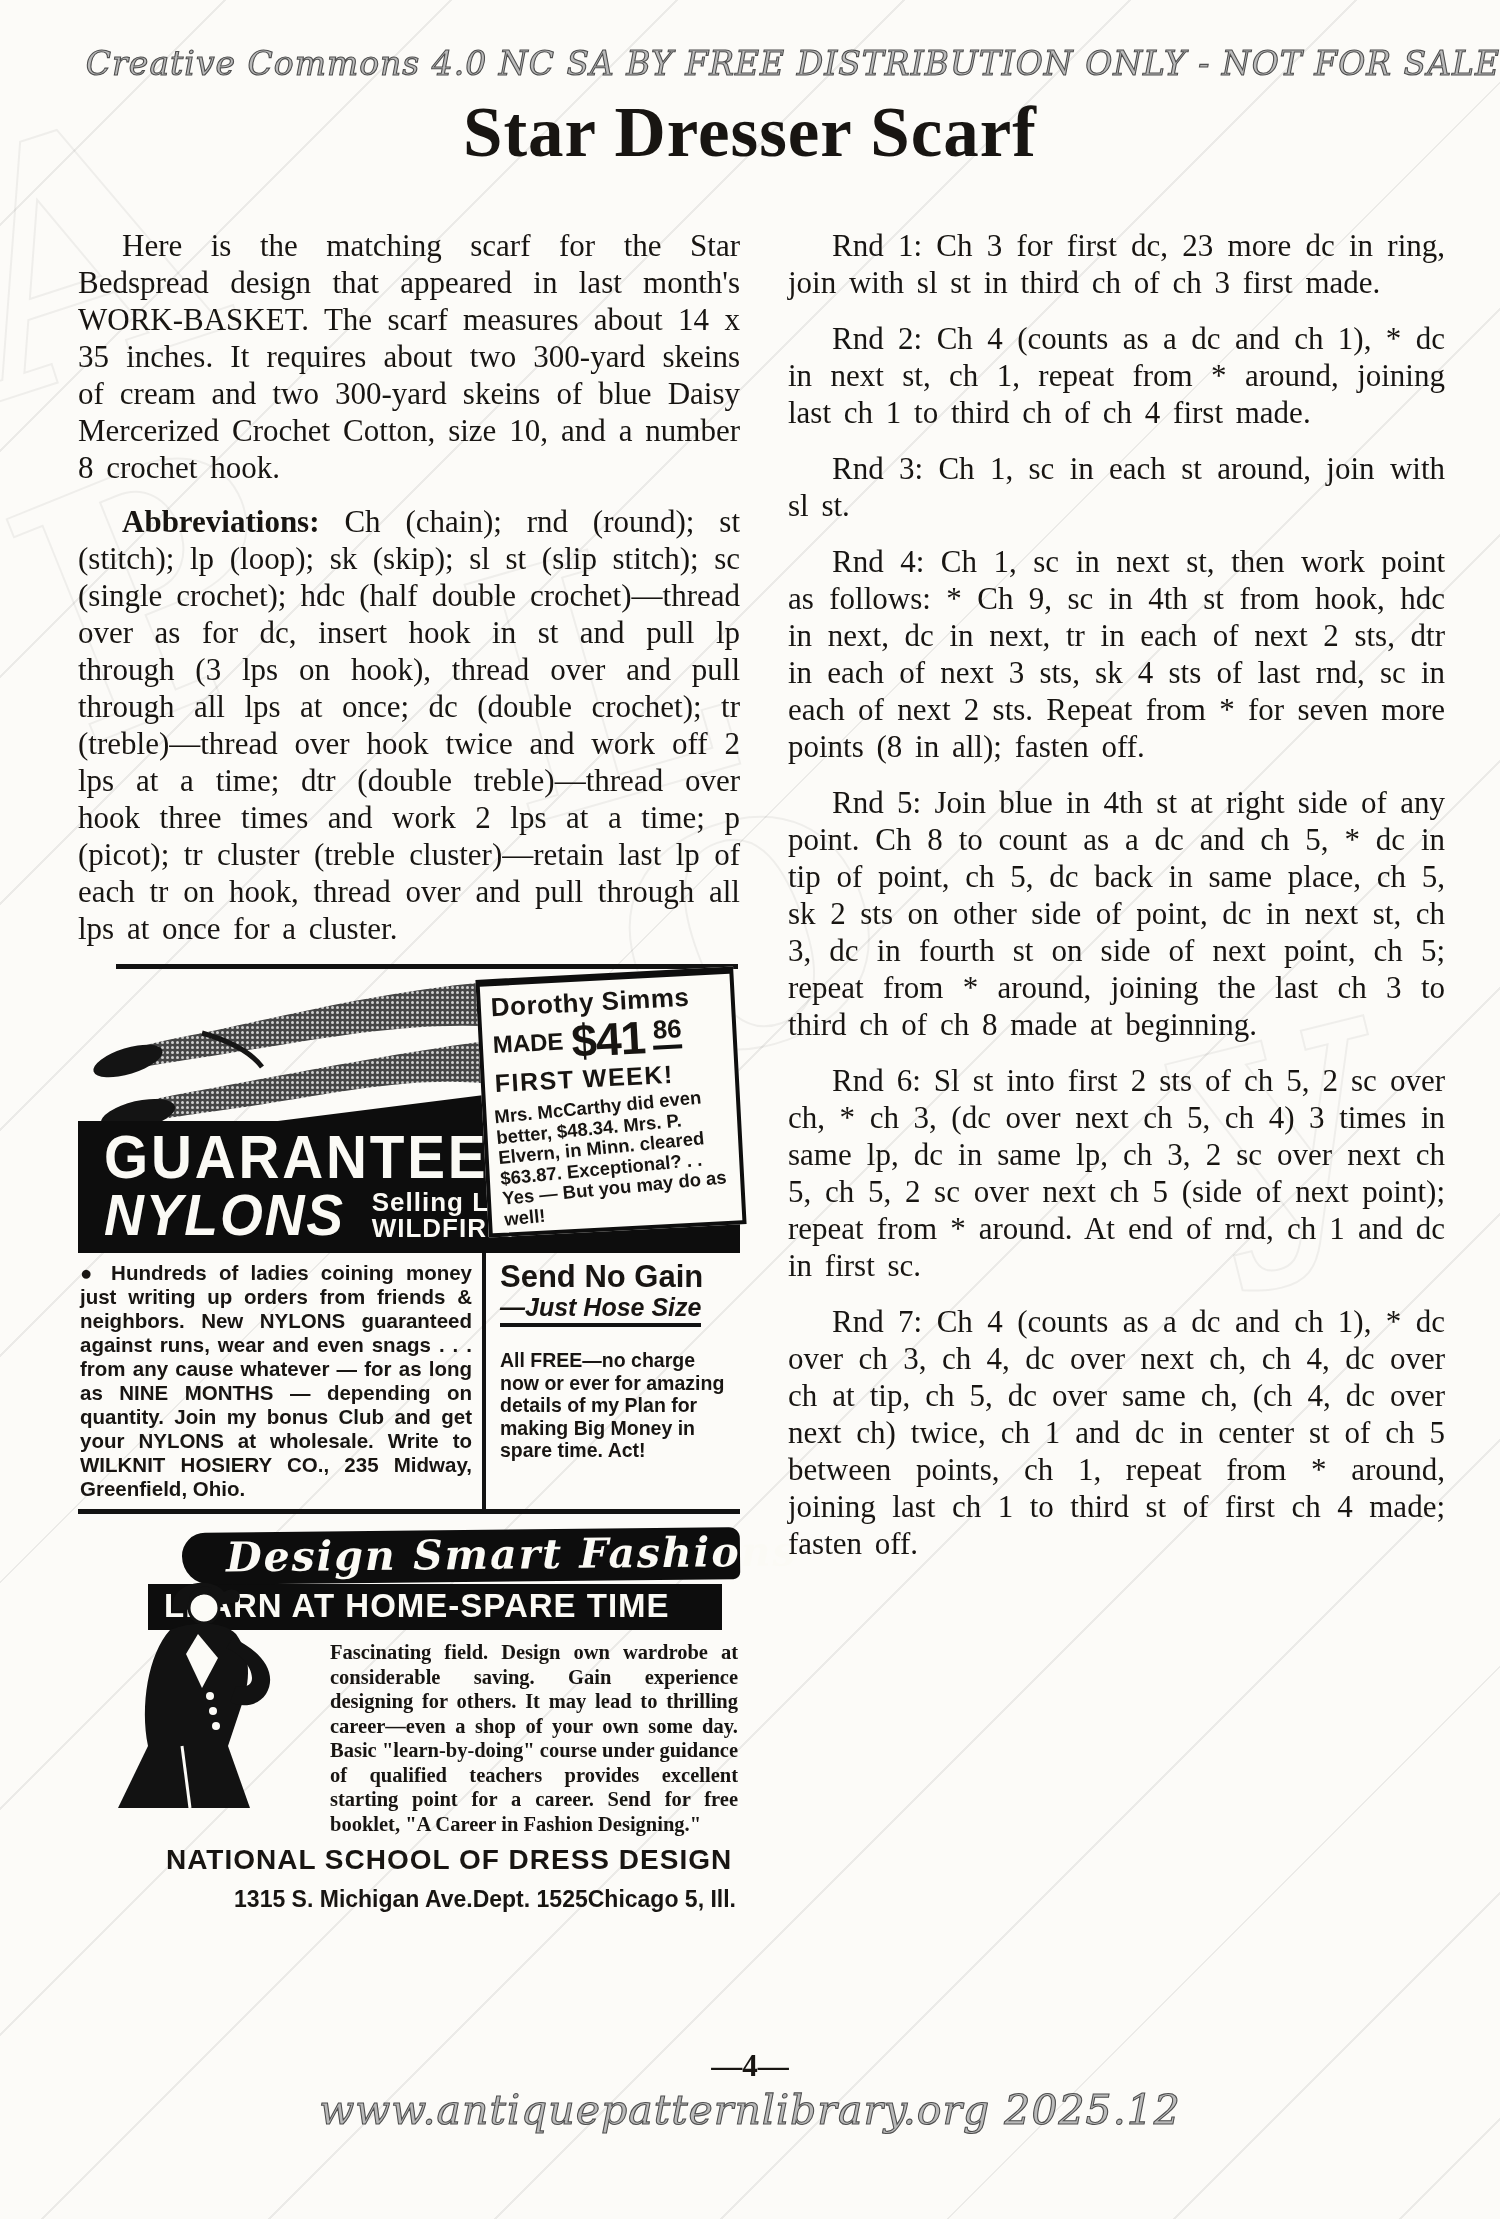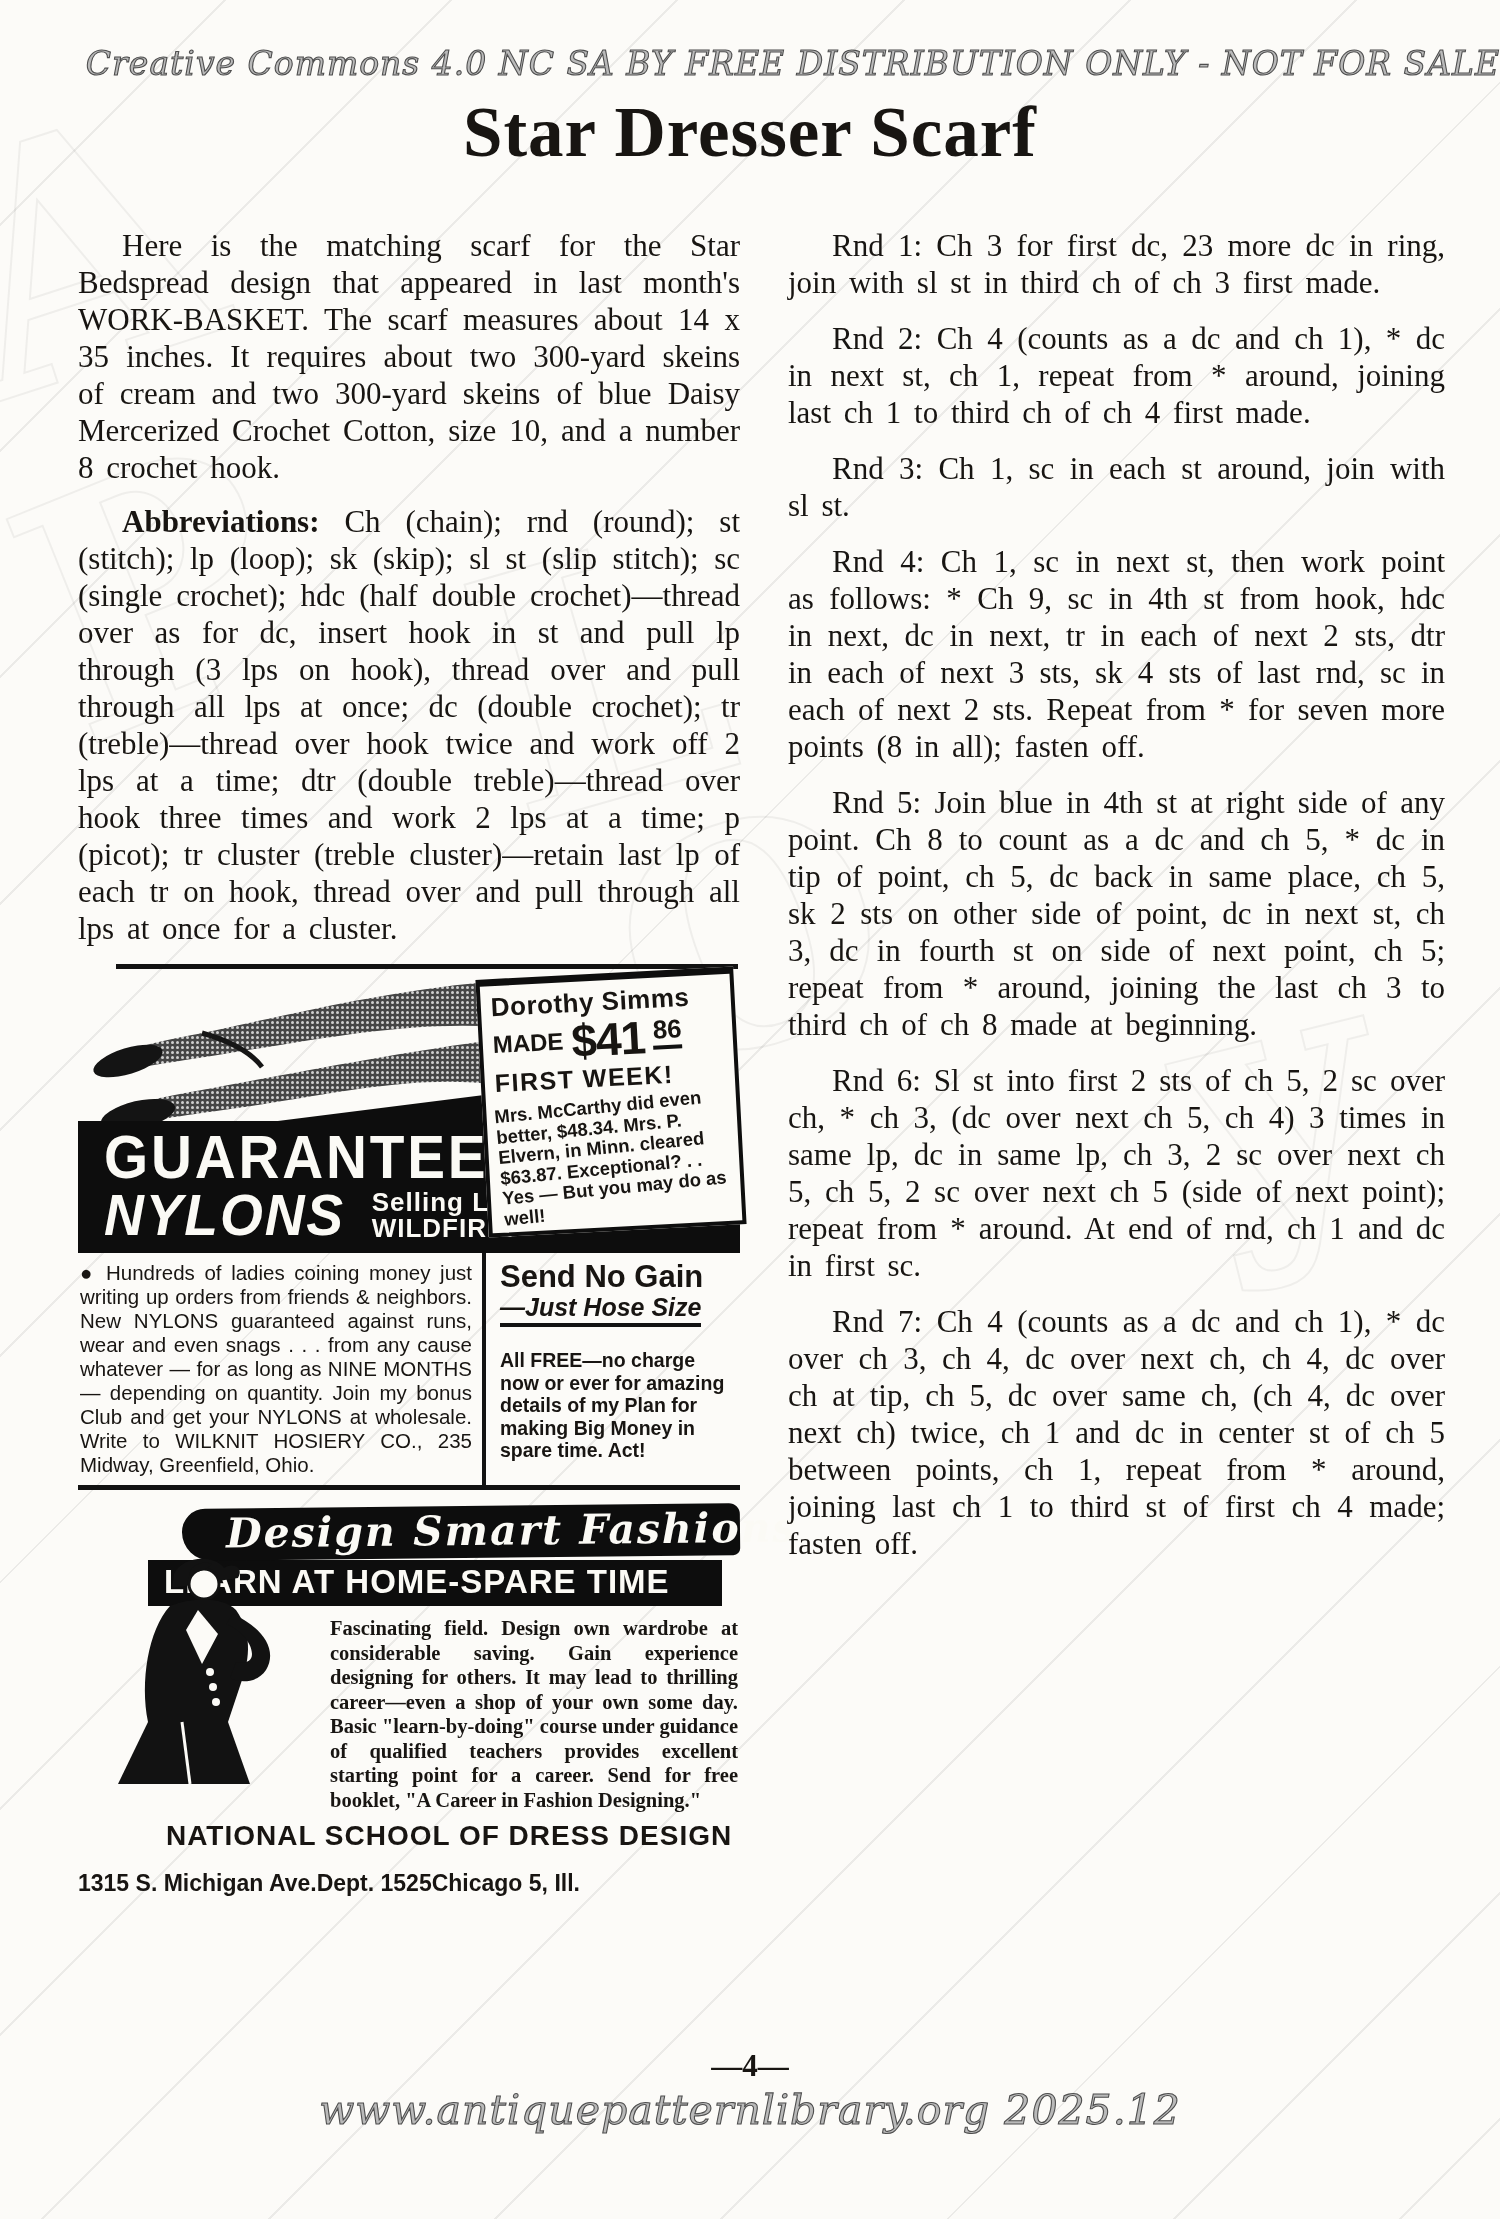--- a/index.html
+++ b/index.html
@@ -69,21 +69,21 @@
   .banner-row2{ display:flex; align-items:flex-end; gap:14px; }
   .banner-nylons{
     font-weight:bold; font-style:italic; font-size:58px; line-height:56px;
     letter-spacing:2px; transform:scaleX(0.95); transform-origin:left center; white-space:nowrap;
   }
   .banner-tagline{ font-weight:bold; font-size:26px; line-height:26px; letter-spacing:1px; padding-bottom:2px; white-space:nowrap; }
   .ad1-cols{ display:flex; border-bottom:5px solid #121212; }
   .ad1-text{
     width:392px; padding:8px 10px 8px 2px;
     font-family:"Liberation Sans","DejaVu Sans",sans-serif;
-    font-weight:normal; font-size:20.5px; line-height:24px; text-align:justify;
+    font-weight:bold; font-size:20.5px; line-height:24px; text-align:justify;
   }
   .ad1-divider{ width:4px; background:#121212; }
   .send-box{ flex:1; padding:8px 2px 8px 14px; font-family:"Liberation Sans","DejaVu Sans",sans-serif; }
   .send-title{ font-weight:bold; font-size:31px; line-height:32px; }
   .send-subtitle{
     font-weight:bold; font-style:italic; font-size:25px; line-height:28px;
     border-bottom:4px solid #121212; display:inline-block; padding-bottom:2px; margin-bottom:6px;
   }
   .send-body{ font-weight:bold; font-size:19.5px; line-height:22.5px;margin-top:16px; }
 
@@ -108,21 +108,21 @@
   .ad2-body{
     margin-left:252px; width:408px; margin-top:10px;
     font-weight:bold; font-size:20.5px; line-height:24.5px; text-align:justify;
   }
   .ad2-school{
     margin-left:88px; margin-top:8px;
     font-family:"Liberation Sans","DejaVu Sans",sans-serif;
     font-weight:bold; font-size:28px; letter-spacing:1px; white-space:nowrap;
   }
   .ad2-address{
-    display:flex; justify-content:flex-start; margin-top:18px; padding-right:4px;
+    display:flex; justify-content:flex-end; margin-top:10px; padding-right:4px;
     font-family:"Liberation Sans","DejaVu Sans",sans-serif;
     font-weight:bold; font-size:23px;
   }
   
   .page-number{ position:absolute; top:2048px; left:0; width:100%; text-align:center; font-size:31px; font-weight:bold; }
   .footer-watermark{ position:absolute; top:2086px; left:0; width:100%; text-align:center; font-size:41px; }
 </style>
 </head>
 <body>
 

